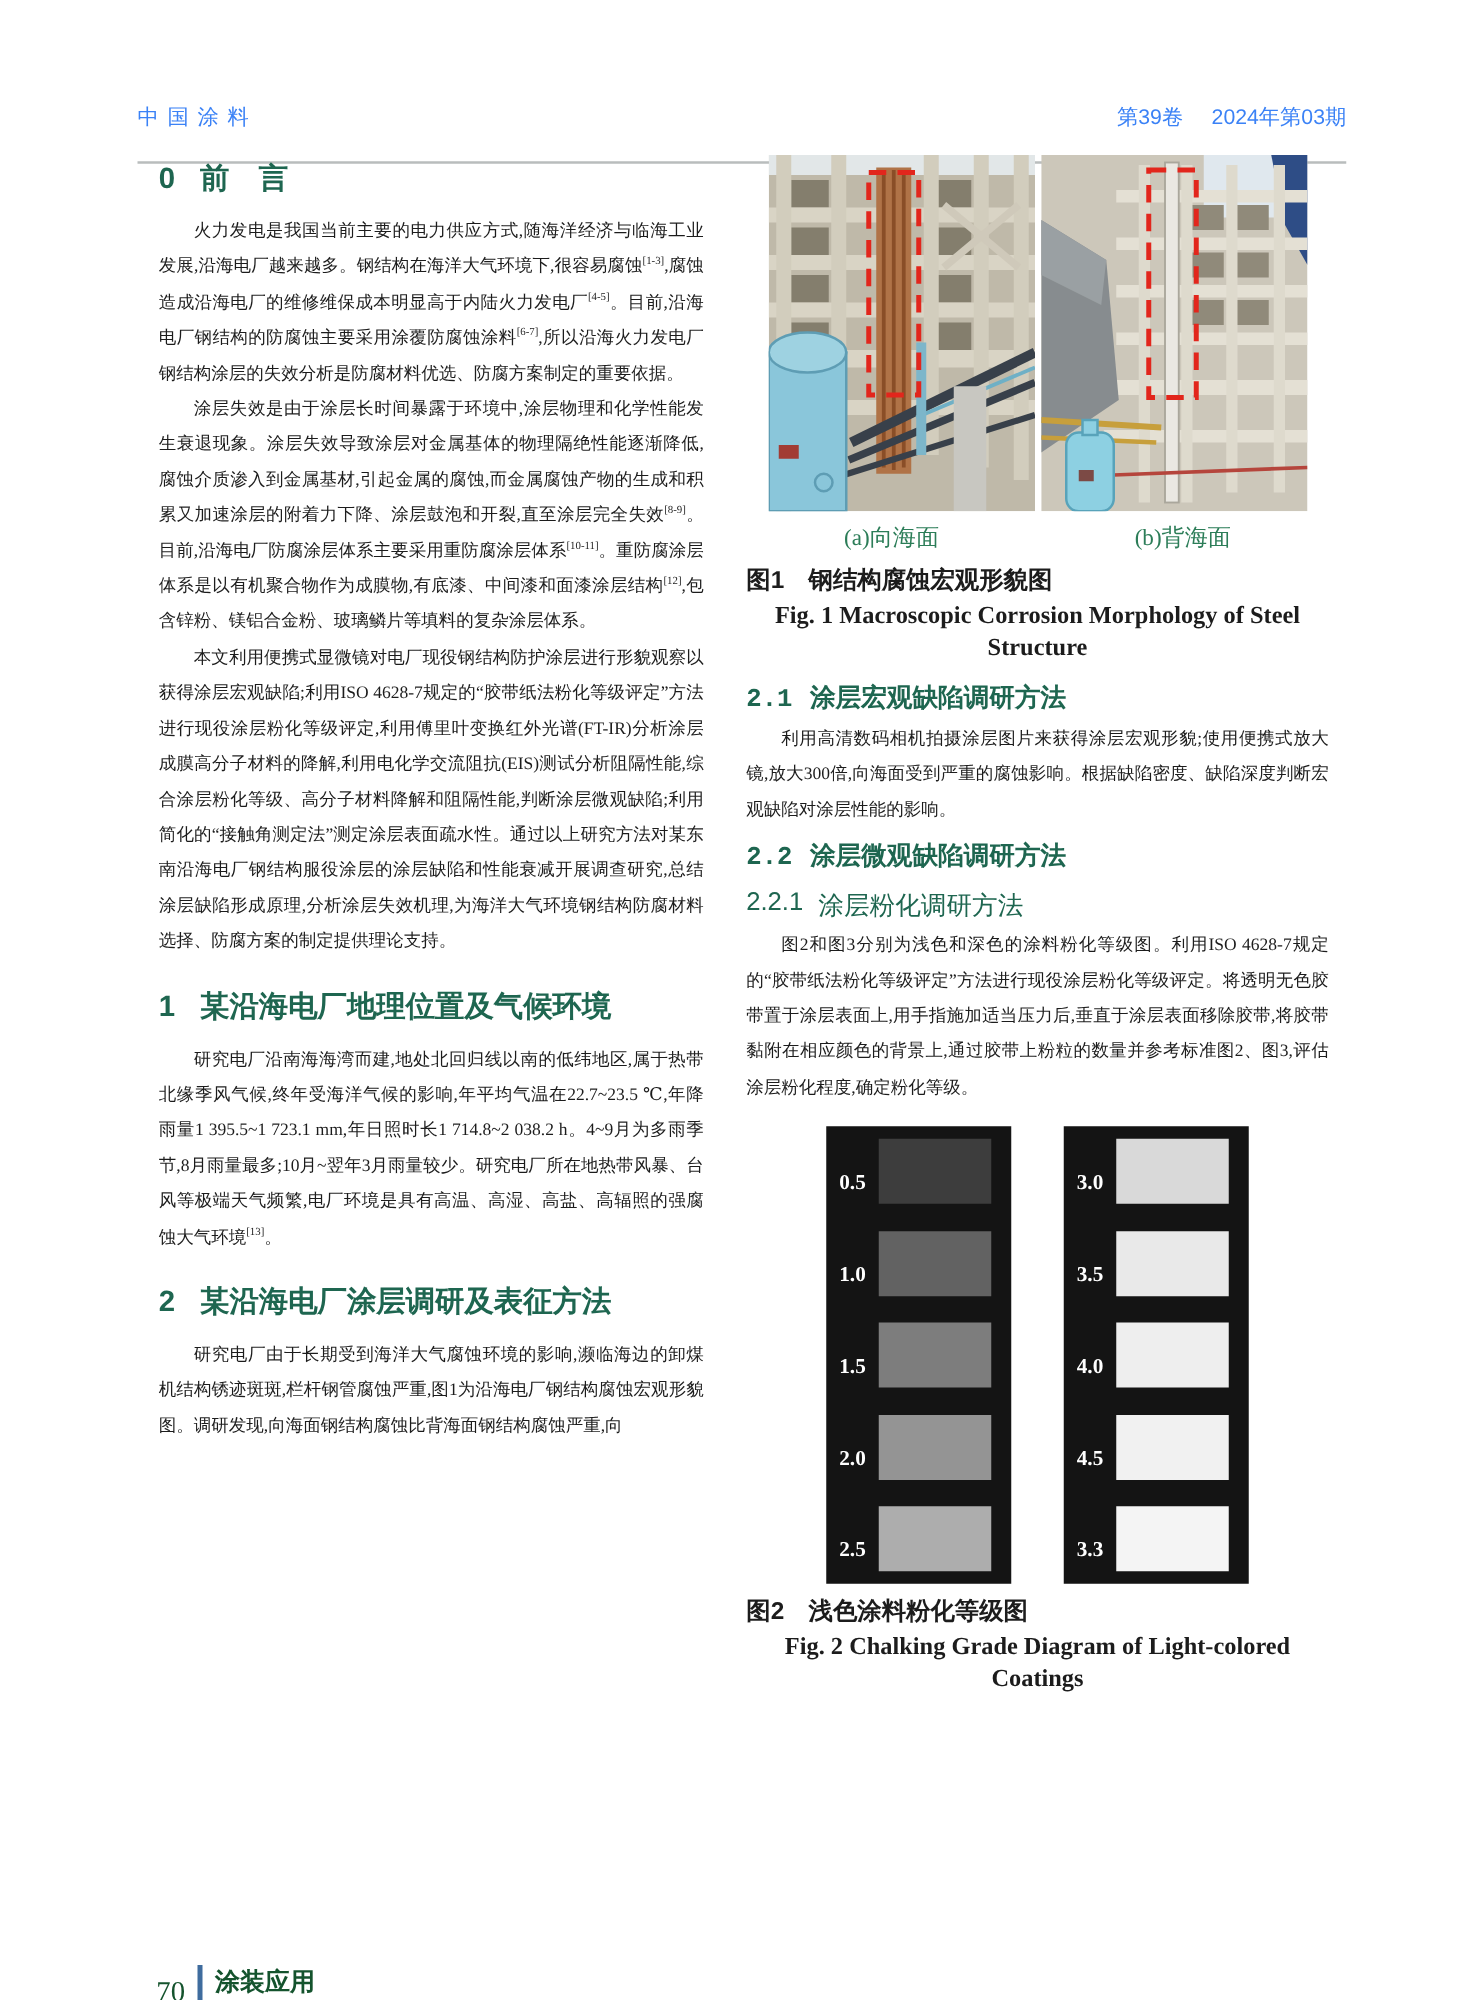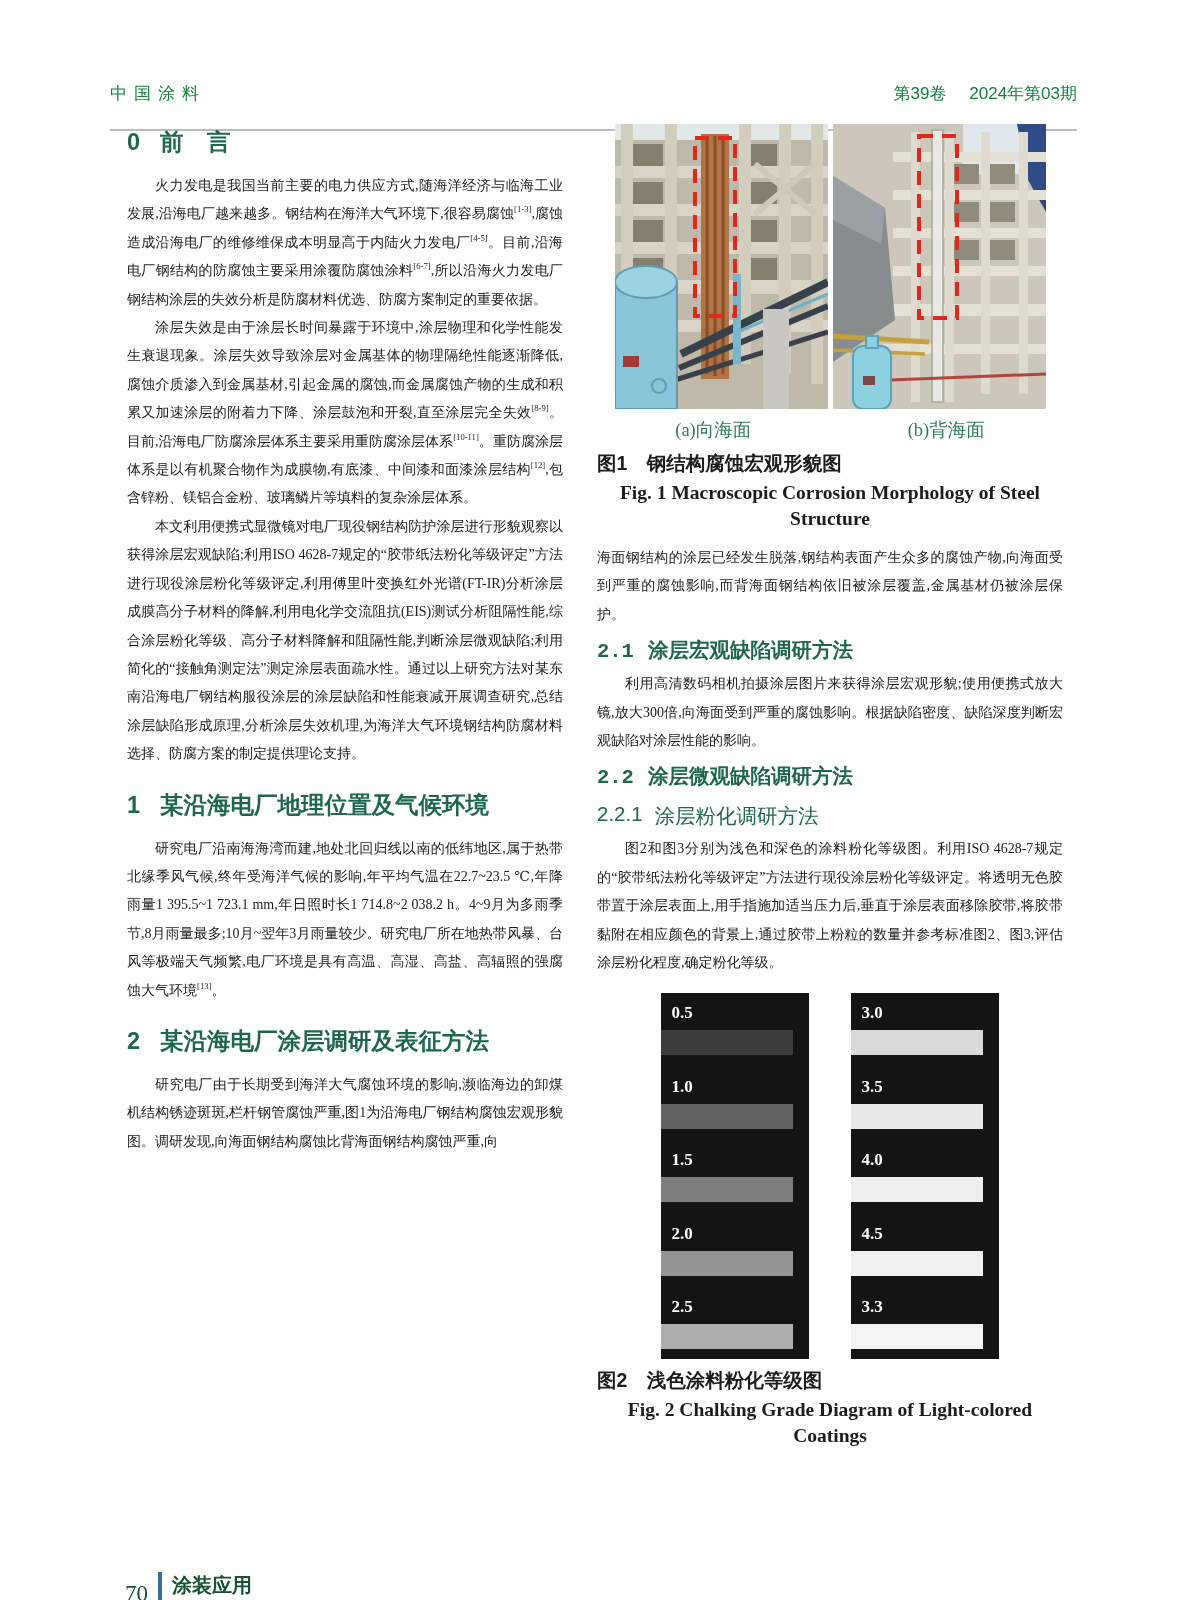--- a/index.html
+++ b/index.html
@@ -6,21 +6,21 @@
   body {
     width:1187px; height:1600px; background:#ffffff; position:relative;
     font-family:"Liberation Serif","DejaVu Serif",serif; color:#1c1c1c;
     overflow:hidden;
   }
   .page-header {
     position:absolute; left:110px; right:110px; top:82px;
     display:flex; justify-content:space-between; align-items:flex-end;
     padding-bottom:24px; border-bottom:2px solid #b9bdbd;
     font-family:"Liberation Sans","DejaVu Sans",sans-serif;
-    font-size:17px; color:#15803d;
+    font-size:17px; color:#3b82f6;
   }
   .journal-name { letter-spacing:7px; }
   .hdr-right span { margin-left:18px; }
 
   .columns { position:absolute; left:127px; top:124px; width:936px; display:flex; gap:34px; }
   .col { box-sizing:border-box; }
   .col-left  { width:436px; }
   .col-right { width:466px; }
 
   p.body { font-size:14px; line-height:28.4px; text-align:justify; text-indent:2em; margin:0; }
@@ -53,21 +53,21 @@
   .figcap-en {
     text-align:center; font-weight:bold; font-size:19.5px;
     margin:3px auto 12px; max-width:430px; line-height:26px;
   }
 
   .chalk-panels { display:flex; justify-content:center; gap:42px; margin:16px 0 8px; }
   .chalk-panel {
     width:148px; height:366px; background:#141414; box-sizing:border-box;
     padding:10px 16px 10px 0; display:flex; flex-direction:column; justify-content:space-between;
   }
-  .swatch-row { height:52px; display:flex;flex-direction:column; }
+  .swatch-row { height:52px; display:flex; }
   .swatch-label {
     width:42px; display:flex; align-items:flex-end; justify-content:center;
     color:#ffffff; font-family:"Liberation Serif","DejaVu Serif",serif;
     font-weight:bold; font-size:17px; padding-bottom:7px; box-sizing:border-box;
   }
   .swatch { flex:1; }
 
   .page-footer { position:absolute; left:125px; top:1572px; display:flex; gap:10px; color:#14532d; }
   .page-num { font-size:23px; margin-top:9px; }
   .footer-bar { width:4px; height:46px; background:#3f6c9e; }
@@ -213,21 +213,20 @@
 
       </div>
       <div class="photo-captions">
         <span>(a)向海面</span>
         <span>(b)背海面</span>
       </div>
       <div class="figcap-cn">图1　钢结构腐蚀宏观形貌图</div>
       <div class="figcap-en">Fig. 1  Macroscopic Corrosion Morphology of Steel Structure</div>
     </div>
 
-    <p class="body cont">海面钢结构的涂层已经发生脱落,钢结构表面产生众多的腐蚀产物,向海面受到严重的腐蚀影响,而背海面钢结构依旧被涂层覆盖,金属基材仍被涂层保护。</p>
 
     <h2 class="subsec">
       <span>2.1</span>
       <span>涂层宏观缺陷调研方法</span>
     </h2>
     <p class="body">利用高清数码相机拍摄涂层图片来获得涂层宏观形貌;使用便携式放大镜,放大300倍,向海面受到严重的腐蚀影响。根据缺陷密度、缺陷深度判断宏观缺陷对涂层性能的影响。</p>
 
     <h2 class="subsec">
       <span>2.2</span>
       <span>涂层微观缺陷调研方法</span>

